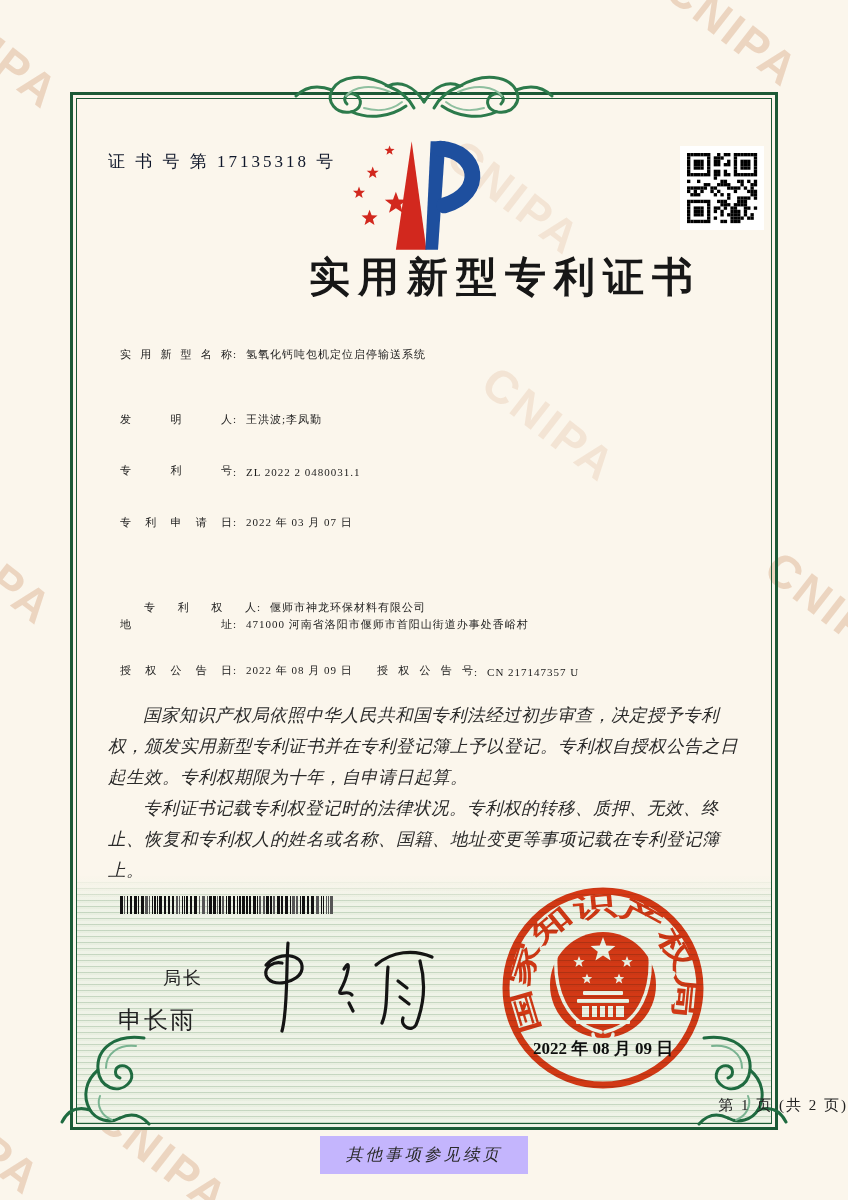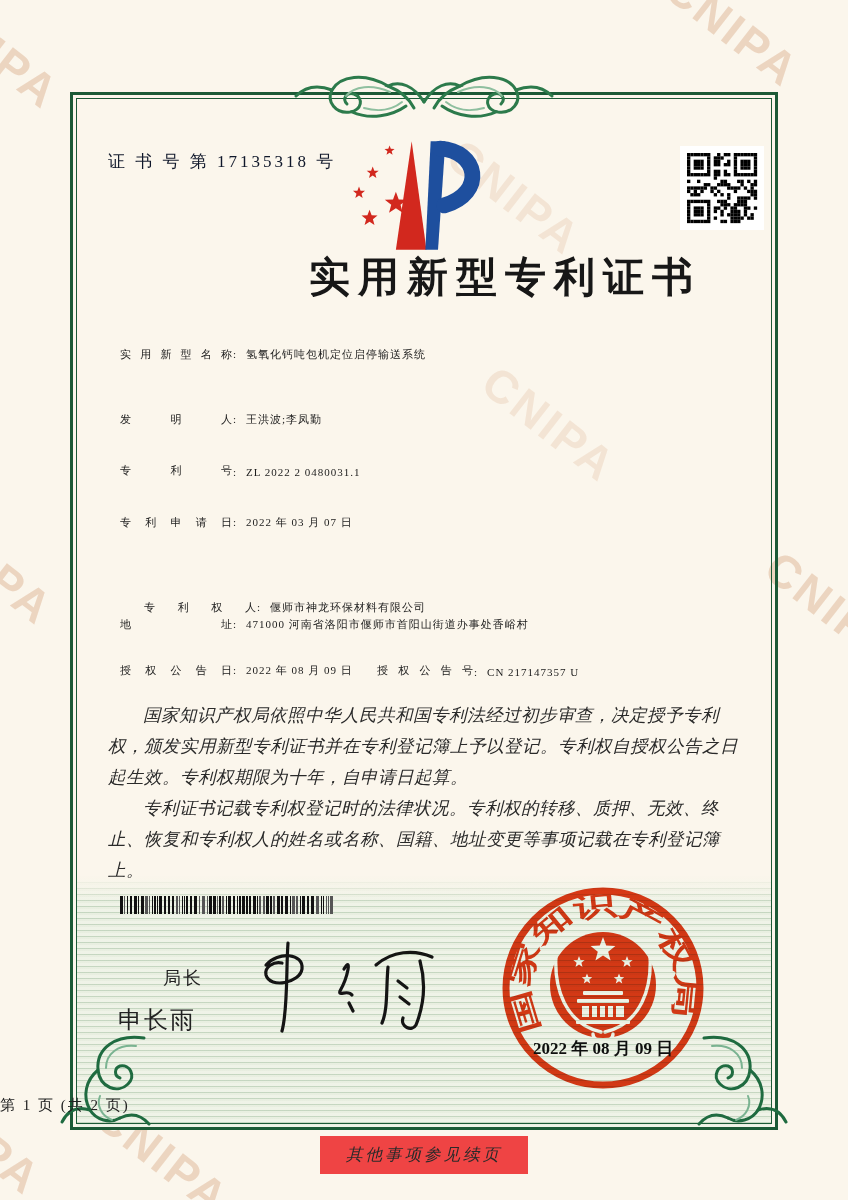--- a/index.html
+++ b/index.html
@@ -69,27 +69,27 @@
 
   .barcode{left:120px;top:896px;width:218px;height:18px;}
 
   .signer-title{left:118px;top:966px;font-size:18px;font-family:"Liberation Sans","DejaVu Sans",sans-serif;color:#222;letter-spacing:2px;margin-left:45px;}
   .signer-name{left:118px;top:1004px;font-size:24px;font-family:"Liberation Sans","DejaVu Sans",sans-serif;color:#222;letter-spacing:2px;}
   .signature-svg{left:248px;top:936px;width:215px;height:102px;}
 
   .seal-box{left:497px;top:882px;width:212px;height:212px;}
 
   .page-indicator{
-    left:0;top:1096px;width:848px;text-align:left;font-size:15px;color:#222;letter-spacing:2px;
+    left:0;top:1096px;width:848px;text-align:right;font-size:15px;color:#222;letter-spacing:2px;
   }
   .note-box{
     left:0;top:1136px;width:848px;text-align:center;
   }
   .note-inner{
-    display:inline-block;background:#ef4444;padding:8px 26px;
+    display:inline-block;background:#c4b5fd;padding:8px 26px;
     font-size:16.5px;font-style:italic;color:#2a2a2a;letter-spacing:3px;
   }
 
   .ornament{position:absolute;}
 </style>
 </head>
 <body>
 
 <div class="wm" style="left:-52px;top:-18px;">CNIPA</div>
 <div class="wm" style="left:688px;top:-40px;">CNIPA</div>

